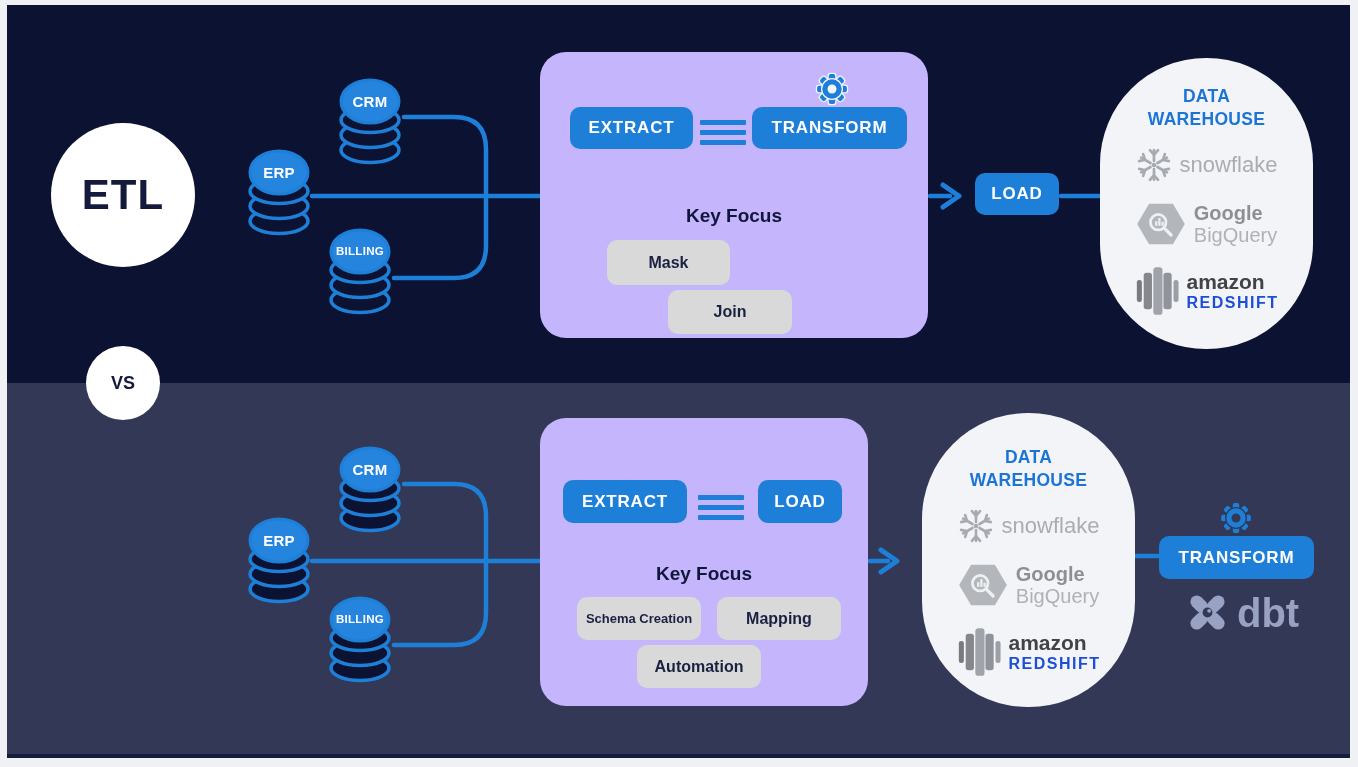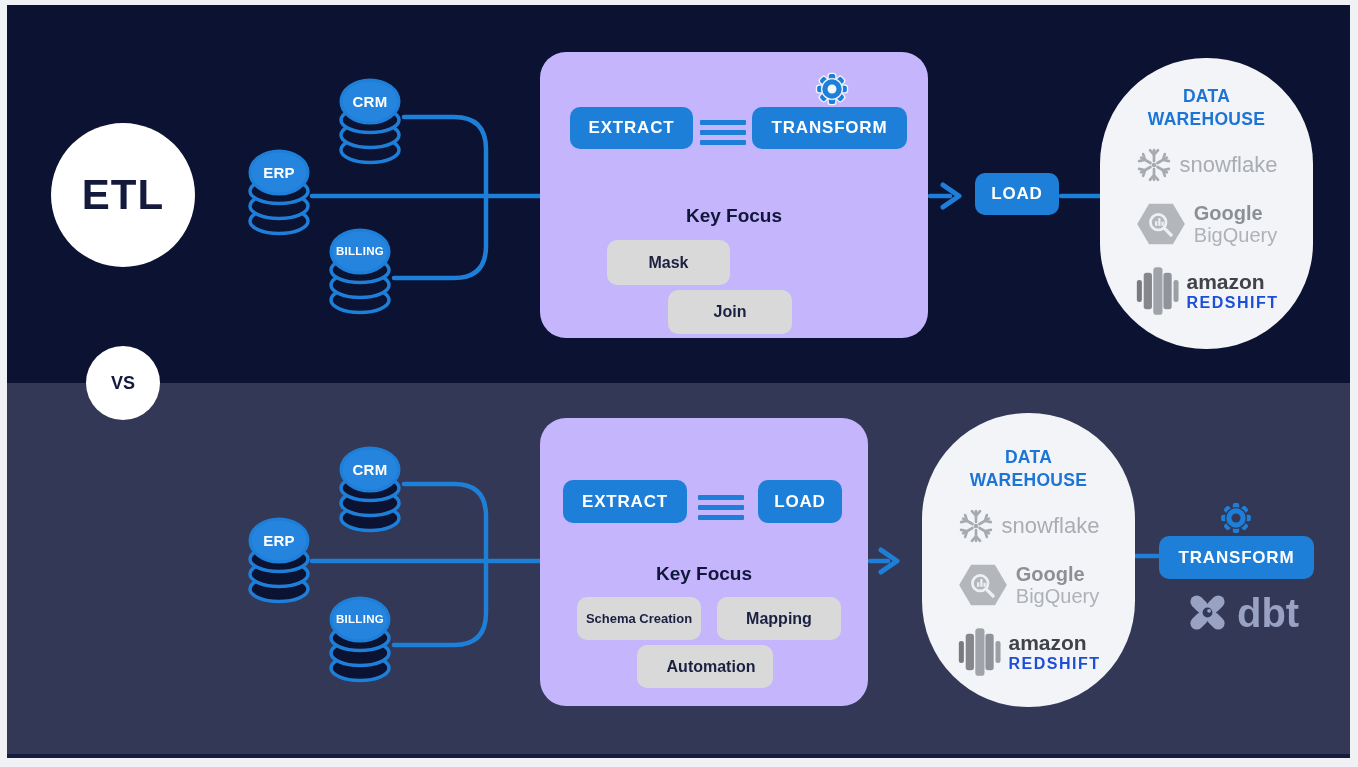--- a/index.html
+++ b/index.html
@@ -230,21 +230,21 @@
     <div class="btn" style="left:23px;top:62px;width:124px;height:43px;">EXTRACT</div>
     <div class="bars" style="left:158px;top:77px;">
       <span></span>
         <span></span>
         <span></span>
     </div>
     <div class="btn" style="left:218px;top:62px;width:84px;height:43px;">LOAD</div>
     <div class="key-focus" style="top:145px;">Key Focus</div>
     <div class="chip chip-sm" style="left:37px;top:179px;width:124px;height:43px;">Schema Creation</div>
     <div class="chip" style="left:168px;top:179px;width:124px;height:43px;margin-left:9px;">Mapping</div>
-    <div class="chip" style="left:97px;top:227px;width:124px;height:43px;padding-left:12px;">Automation</div>
+    <div class="chip" style="left:97px;top:227px;width:124px;height:43px;">Automation</div>
   </div>
 
   <div class="blob" style="left:922px;top:413px;width:213px;height:294px;">
     <div class="blob-title" style="margin-top:33px;">DATA WAREHOUSE</div>
     <div class="vendors">
       <div class="vendor">
         <svg width="36" height="36" viewBox="0 0 40 40">
           <g transform="translate(20,20)" stroke="#a7abb1" stroke-width="3" fill="none" stroke-linecap="round">
             <g>
                 <line y1="-4.5" y2="-16.5"></line>

